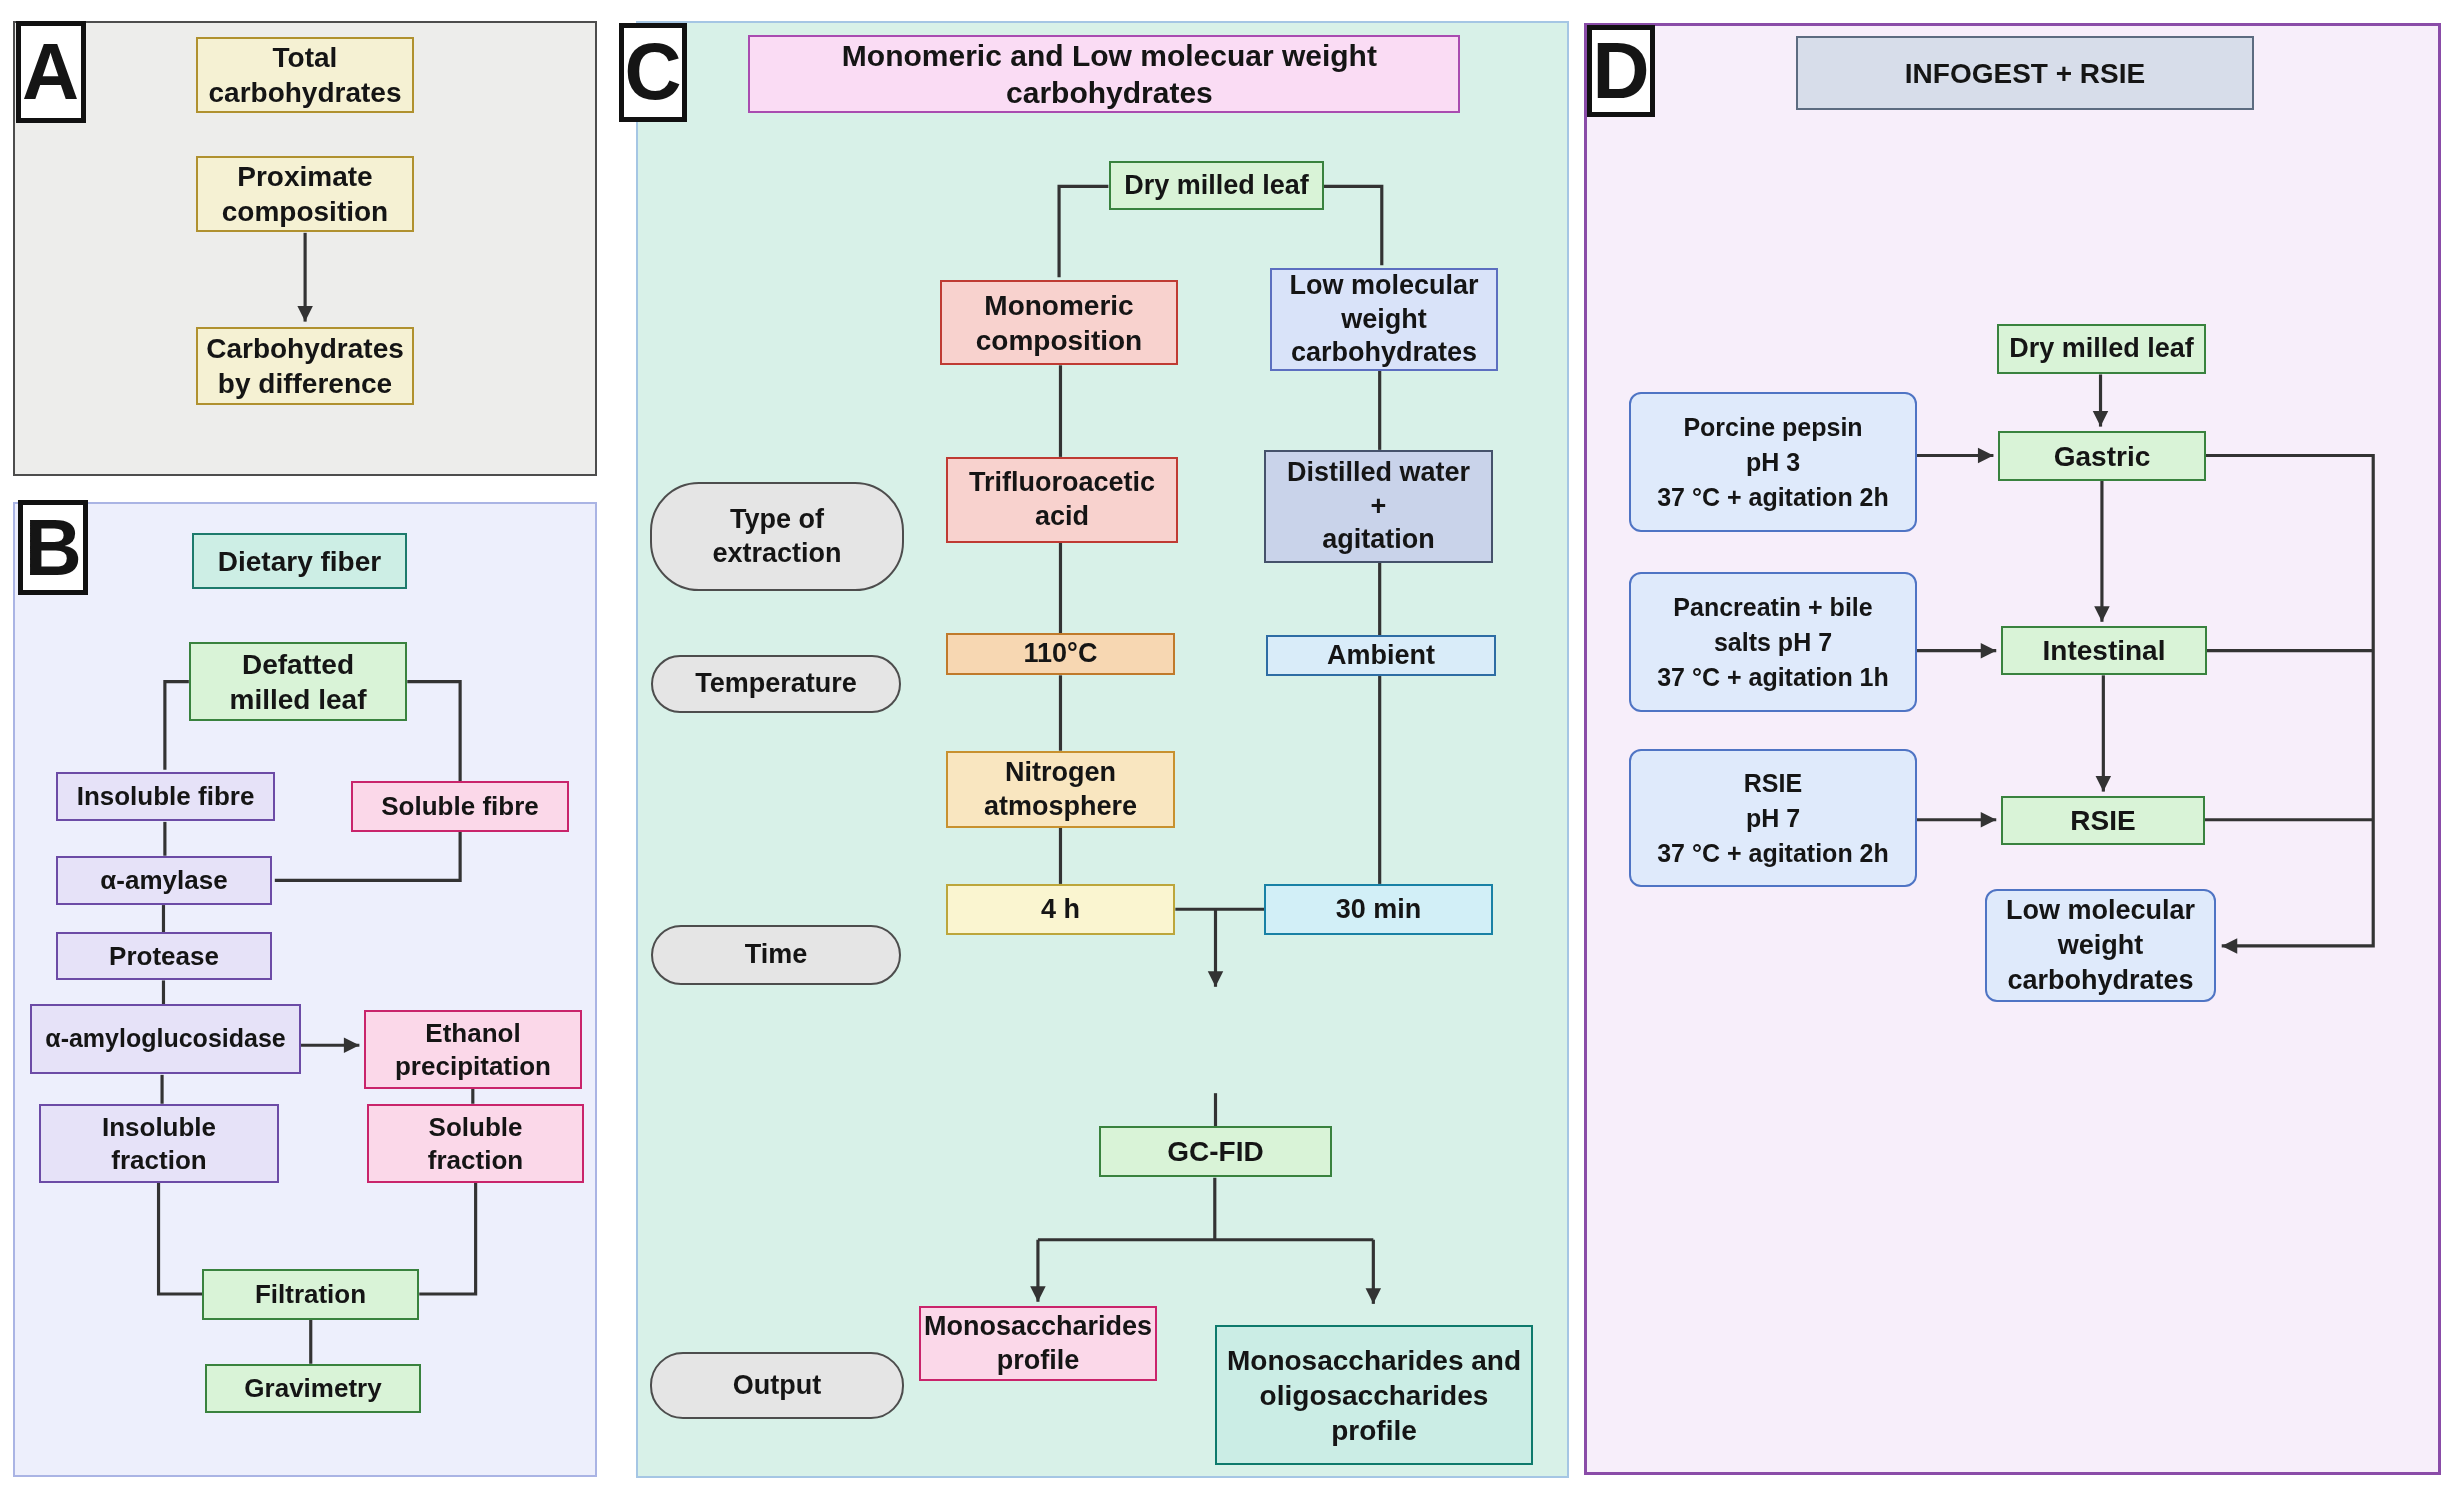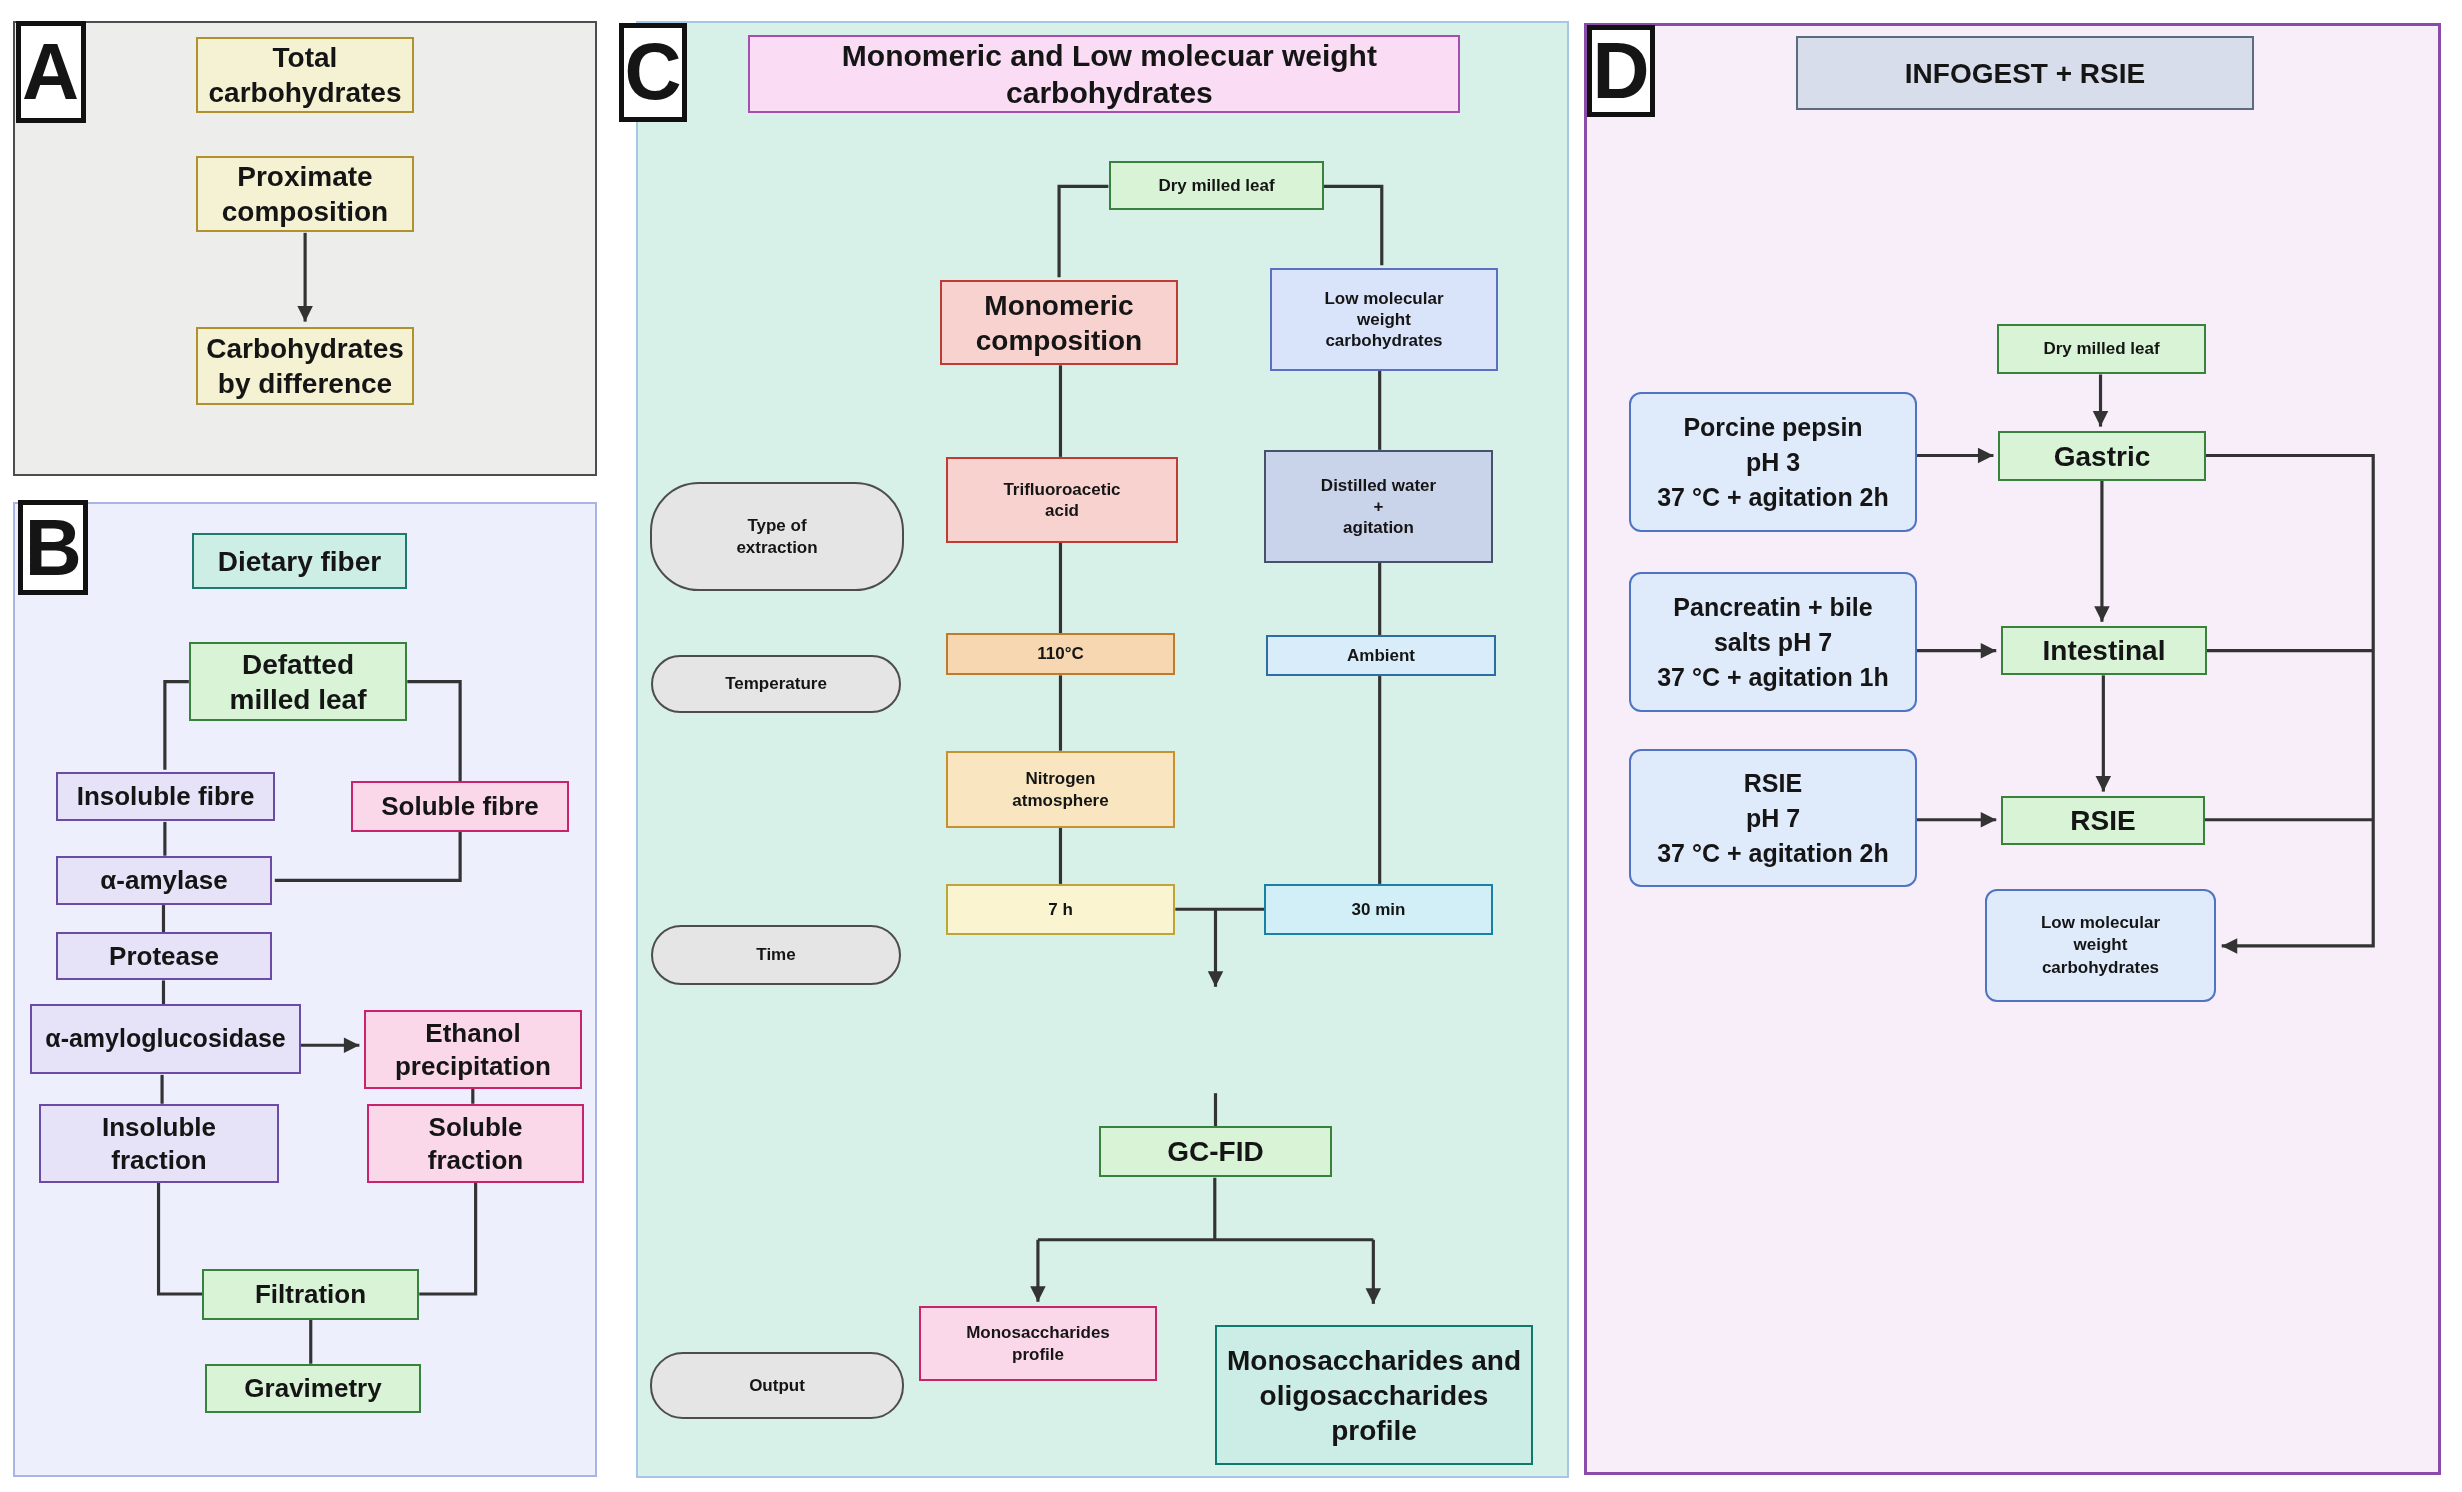--- a/index.html
+++ b/index.html
@@ -43,21 +43,21 @@
   .tan{background:#F9E6C0;border-color:#c8912f;}
   .paleyellow{background:#FAF5D0;border-color:#bca63b;}
   .lightblue{background:#D9ECF9;border-color:#2e6da4;}
   .cyan{background:#D2EFF7;border-color:#1981a5;}
   .tealout{background:#CBEDE5;border-color:#0e7a6c;margin-top:17px;}
   .titlepink{background:#FADCF4;border-color:#a94cb0;}
   .titlegray{background:#D7DDEA;border-color:#5c6b80;}
   .bluecond{background:#DFEAFB;border-color:#4f74c4;line-height:1.4;border-radius:12px;}
   .fs35{font-size:25px;}
   .fs37{font-size:26px;}
-  .fs38{font-size:17px;}
+  .fs38{font-size:27px;}
   .fs40{font-size:28px;}
   .fs42{font-size:30px;padding-left:15px;}
 </style>
 </head>
 <body>
 
 <div id="canvas">
 
   <div class="panel panel-a" style="left:12.7px;top:21px;width:584px;height:455px"></div>
   <div class="panel panel-b" style="left:12.7px;top:502px;width:584px;height:975px"></div>
@@ -160,21 +160,21 @@
 
   <div class="box salmon fs38" style="left:946px;top:457px;width:232px;height:86px">Trifluoroacetic
 acid</div>
   <div class="box bluegray fs38" style="left:1264px;top:450px;width:229px;height:113px">Distilled water
 +
 agitation</div>
   <div class="box orange fs38" style="left:946px;top:633px;width:229px;height:42px">110°C</div>
   <div class="box lightblue fs38" style="left:1266px;top:635px;width:230px;height:41px">Ambient</div>
   <div class="box tan fs38" style="left:946px;top:751px;width:229px;height:77px">Nitrogen
 atmosphere</div>
-  <div class="box paleyellow fs38" style="left:946px;top:884px;width:229px;height:51px">7 h</div>
+  <div class="box paleyellow fs38" style="left:946px;top:884px;width:229px;height:51px">4 h</div>
   <div class="box cyan fs38" style="left:1264px;top:884px;width:229px;height:51px">30 min</div>
   <div class="box green fs40" style="left:1099px;top:1126px;width:233px;height:51px">GC-FID</div>
   <div class="box pink fs38" style="left:919px;top:1306px;width:238px;height:75px">Monosaccharides
 profile</div>
   <div class="box tealout fs40" style="left:1215px;top:1308px;width:318px;height:140px">Monosaccharides and
 oligosaccharides
 profile</div>
 
   <div class="box titlegray fs40" style="left:1796px;top:36px;width:458px;height:74px">INFOGEST + RSIE</div>
   <div class="box green fs38" style="left:1997px;top:324px;width:209px;height:50px">Dry milled leaf</div>

